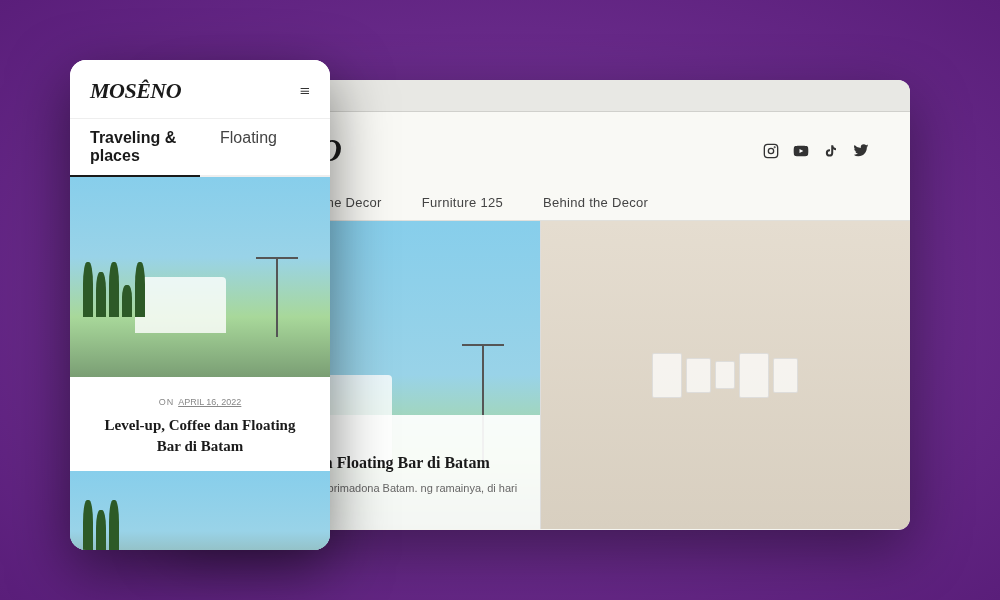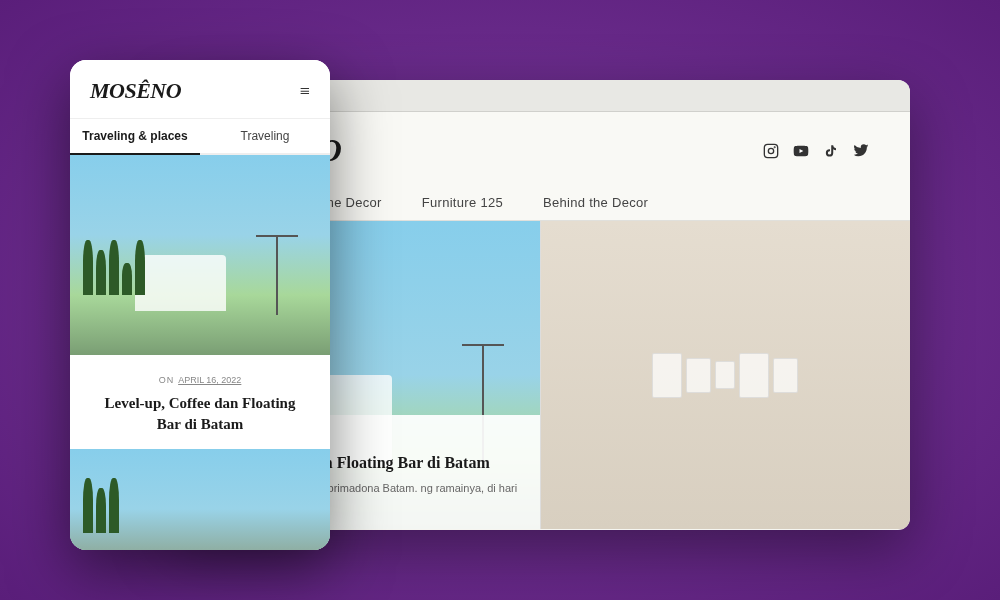--- a/index.html
+++ b/index.html
@@ -206,23 +206,22 @@
     }
 
     .mobile-nav {
       display: flex;
       border-bottom: 2px solid #eeeeee;
       background: #fff;
     }
 
     .mobile-nav-item {
       flex: 1;
-      padding: 10px 0;
-      text-align: center;
-      font-size: 12px;
+      padding: 10px 20px;
+      font-size: 16px;
       color: #444;
       font-family: Arial, sans-serif;
       border-bottom: 2px solid transparent;
       margin-bottom: -2px;
       cursor: pointer;
     }
 
     .mobile-nav-item.active {
       border-bottom-color: #1a1a1a;
       color: #1a1a1a;
@@ -473,21 +472,21 @@
   </div>
 
   <div class="mobile-browser">
     <div class="mobile-header">
       <div class="mobile-logo">MOSÊNO</div>
       <div class="hamburger-icon">≡</div>
     </div>
 
     <div class="mobile-nav">
       <div class="mobile-nav-item active">Traveling &amp; places</div>
-      <div class="mobile-nav-item">Traveling</div>
+      <div class="mobile-nav-item">Floating</div>
     </div>
 
     <div class="mobile-card">
       <div class="mobile-card-img">
         <div class="sky-img">
           <div class="building" style="left:25%;width:35%;height:28%;bottom:22%;"></div>
           <div class="structure" style="right:20%;"></div>
           <div class="tree-group">
             <div class="tree-shape tall"></div>
             <div class="tree-shape mid"></div>

